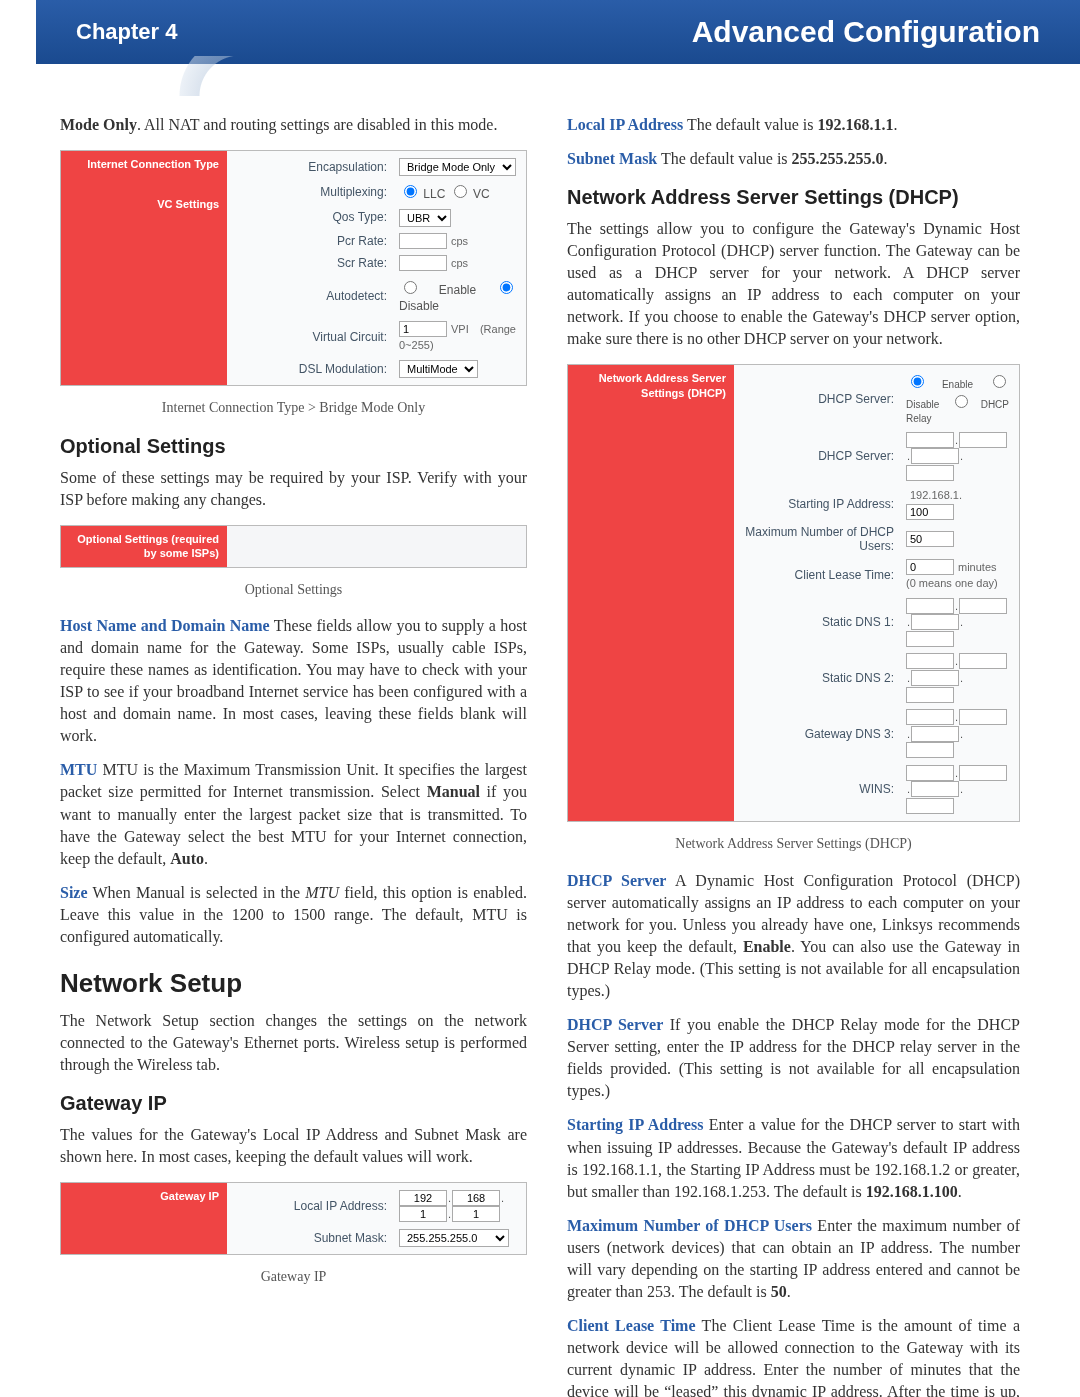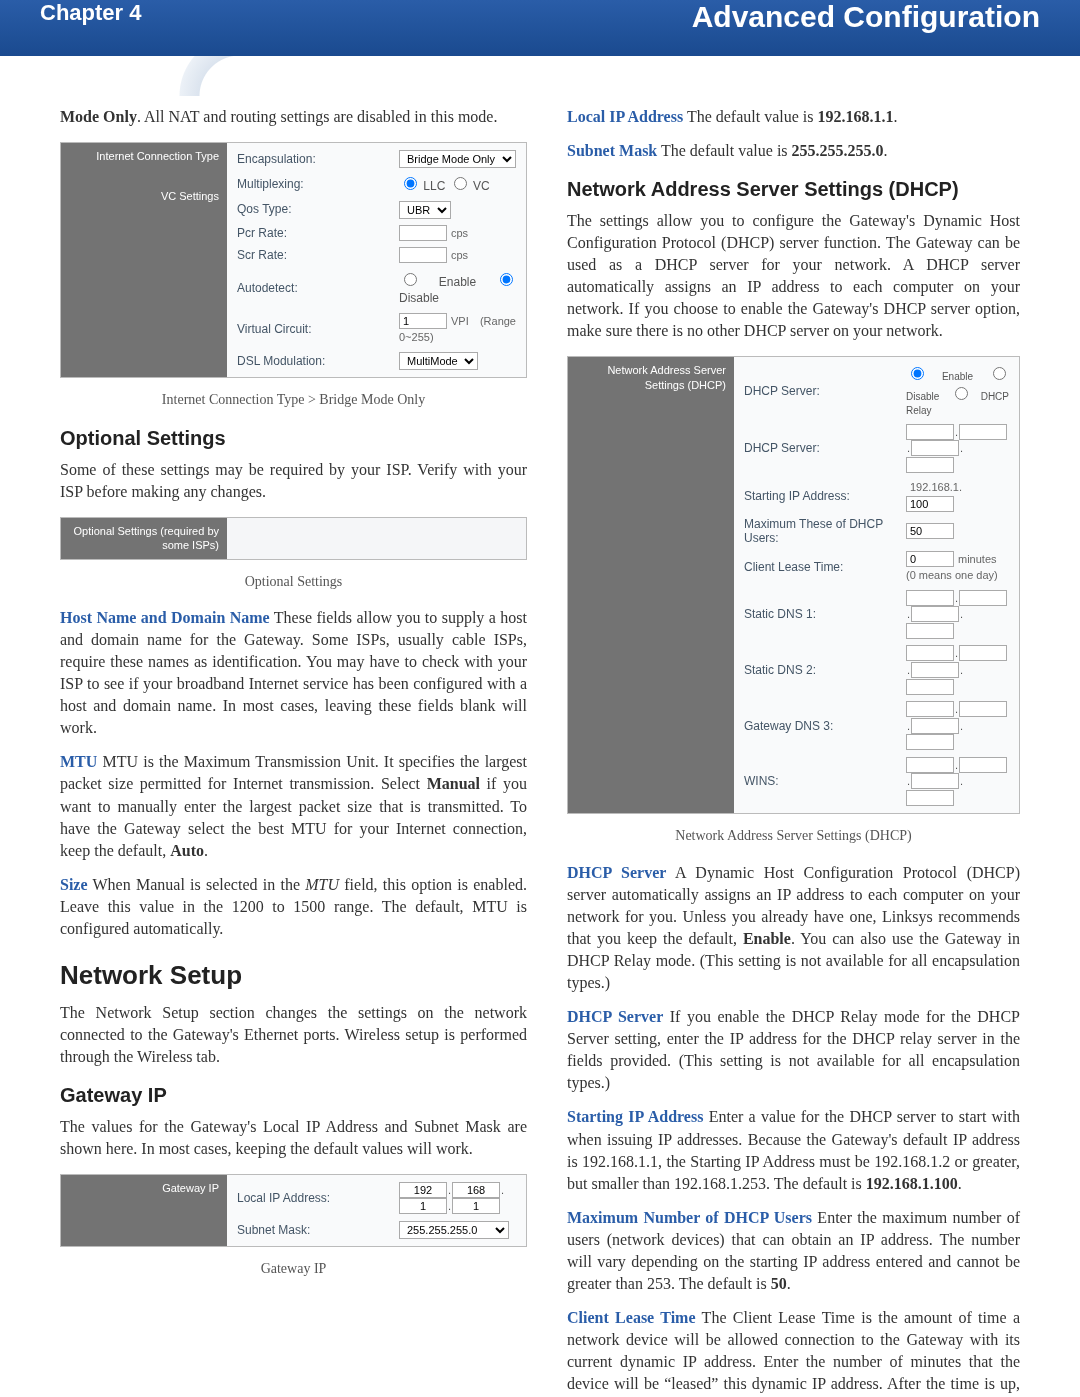--- a/index.html
+++ b/index.html
@@ -1,40 +1,40 @@
 <!DOCTYPE html>
 <html><head>
 <meta charset="utf-8">
 <style>
   html,body{margin:0;padding:0;background:#e8e8e8;font-family:Georgia,"Times New Roman",serif;color:#333;}
   .page{width:1080px;min-height:1397px;margin:0 auto;background:#fff;position:relative;box-shadow:0 0 8px rgba(0,0,0,.2);}
-  .hdr{background:linear-gradient(#2a5da8,#1a4a8f);color:#fff;height:56px;display:flex;justify-content:space-between;padding:0 40px;font-family:"Myriad Pro","Segoe UI",Arial,sans-serif;}
+  .hdr{background:linear-gradient(#2a5da8,#1a4a8f);color:#fff;height:64px;display:flex;justify-content:space-between;align-items:center;padding:0 40px;font-family:"Myriad Pro","Segoe UI",Arial,sans-serif;margin-left:36px;}
   .hdr .ch{font-weight:bold;font-size:22px;}
   .hdr .ttl{font-weight:bold;font-size:30px;}
   .hdr-curve{position:absolute;left:0;top:56px;width:240px;height:40px;background:radial-gradient(circle at 100% 100%, transparent 40px, #b8c9de 41px, #d9e3ef 60px, transparent 61px);opacity:.5;}
   .body{display:flex;padding:50px 60px 30px 60px;gap:40px;}
   .col{flex:1;font-size:16px;line-height:1.38;text-align:justify;}
   .col p{margin:0 0 12px 0;}
   .bold{font-weight:bold;}
   .blue{color:#2a5da8;font-weight:bold;}
   h2{font-family:"Myriad Pro","Segoe UI",Arial,sans-serif;font-weight:bold;font-size:26px;margin:18px 0 8px 0;color:#222;}
   h3{font-family:"Myriad Pro","Segoe UI",Arial,sans-serif;font-weight:bold;font-size:20px;margin:14px 0 6px 0;color:#222;}
   .figbox{border:1px solid #bbb;background:#f5f6f8;margin:14px 0 4px 0;font-family:Arial,sans-serif;font-size:12px;color:#555;}
   .figbox .row{display:flex;align-items:center;padding:3px 10px;}
-  .figbox .lab{width:150px;text-align:left;padding-right:12px;color:#456;}
+  .figbox .lab{width:150px;text-align:right;padding-right:12px;color:#456;}
   .figbox .ctrl{flex:1;}
   .figbox select,.figbox input[type=text]{font-size:11px;border:1px solid #aaa;background:#fff;padding:1px 3px;font-family:Arial,sans-serif;}
   .figbox input[type=text]{width:40px;}
   .figbox input.wide{width:90px;}
   .figbox .unit{font-size:11px;color:#666;margin-left:4px;}
   .figcap{text-align:center;font-size:14px;color:#555;margin:12px 0 16px 0;}
   .ipgroup input{width:34px;text-align:center;}
   .ipgroup span{margin:0 1px;font-size:11px;}
   .twocol-fig{display:flex;}
-  .twocol-fig .sidecol{width:150px;background:#737373;color:#fff;text-align:right;padding:6px 8px;font-size:11px;font-weight:normal;line-height:1.3;}
+  .twocol-fig .sidecol{width:150px;background:#ef4444;color:#fff;text-align:right;padding:6px 8px;font-size:11px;font-weight:bold;line-height:1.3;}
   .twocol-fig .maincol{flex:1;background:#f9fafb;padding:4px 0;}
 </style>
 </head>
 <body>
 
 <div class="page">
   <div class="hdr">
     <div class="ch">Chapter 4</div>
     <div class="ttl">Advanced Configuration</div>
   </div>
@@ -135,21 +135,21 @@
             </div>
           <div class="row">
               <div class="lab">DHCP Server:</div>
               <div class="ctrl ipgroup"><input type="text" style=""><span>.</span><input type="text" style=""><span>.</span><input type="text" style=""><span>.</span><input type="text" style=""></div>
             </div>
           <div class="row">
               <div class="lab">Starting IP Address:</div>
               <div class="ctrl"><span class="unit">192.168.1.</span><input type="text" value="100" style=""></div>
             </div>
           <div class="row">
-              <div class="lab" style="line-height:1.1">Maximum These of DHCP Users:</div>
+              <div class="lab" style="line-height:1.1">Maximum Number of DHCP Users:</div>
               <div class="ctrl"><input type="text" value="50" style=""></div>
             </div>
           <div class="row">
               <div class="lab">Client Lease Time:</div>
               <div class="ctrl"><input type="text" value="0" style=""><span class="unit">minutes (0 means one day)</span></div>
             </div>
           <div class="row">
               <div class="lab">Static DNS 1:</div>
               <div class="ctrl ipgroup"><input type="text" style=""><span>.</span><input type="text" style=""><span>.</span><input type="text" style=""><span>.</span><input type="text" style=""></div>
             </div>

